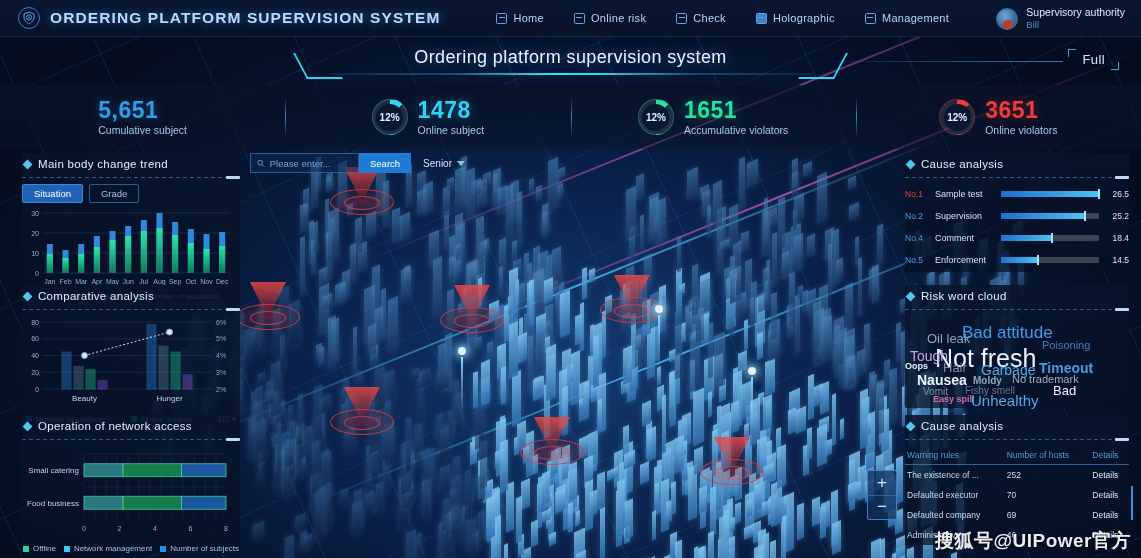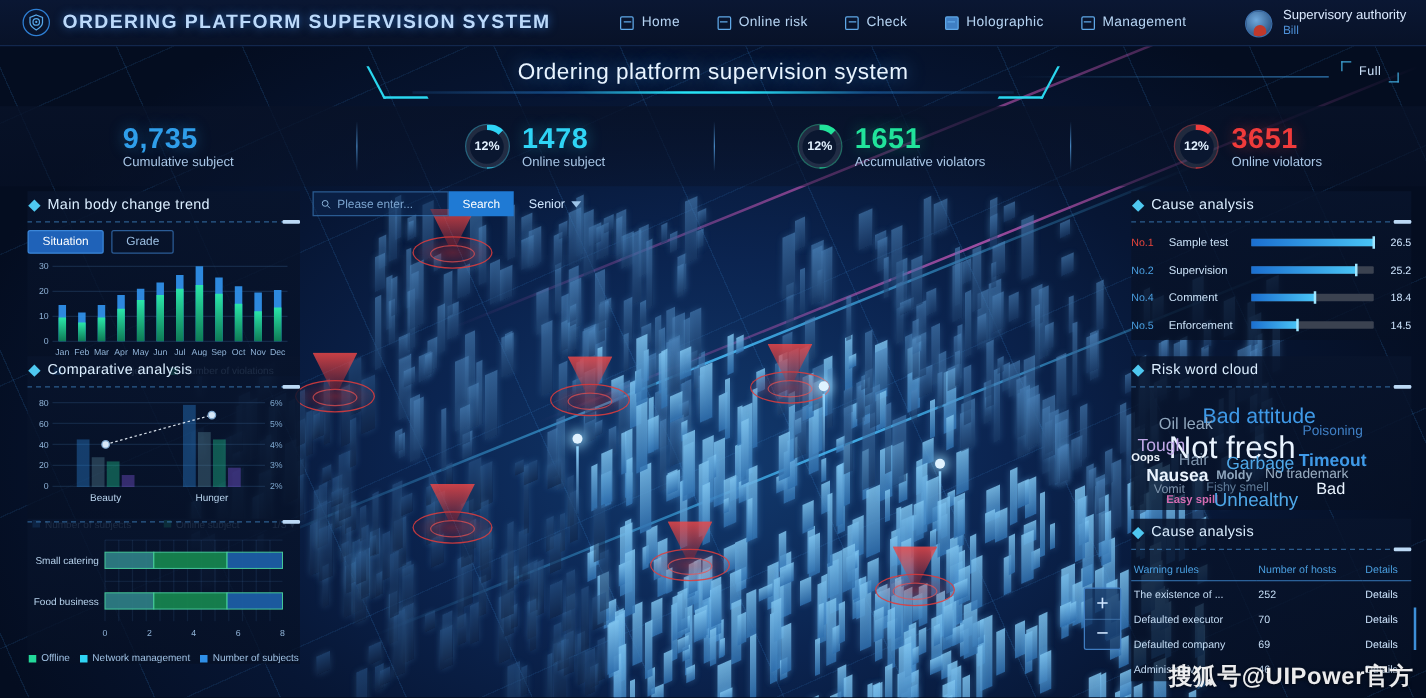--- a/index.html
+++ b/index.html
@@ -76,21 +76,21 @@
   .corner {
     position:absolute; width:36px; height:26px; bottom:6px;
     border-color:#2ad7ef;
   }
   .corner.l { left:300px; border-left:2px solid #2ad7ef; border-bottom:2px solid #2ad7ef;
               transform:skewX(28deg); }
   .corner.r { right:300px; border-right:2px solid #2ad7ef; border-bottom:2px solid #2ad7ef;
               transform:skewX(-28deg); }
   .full-btn {
     position:absolute; right:22px; top:12px; pointer-events:auto;
-    font-size:10px; color:#cfe6ff; padding:3px 14px; cursor:pointer;
+    font-size:13px; color:#cfe6ff; padding:3px 14px; cursor:pointer;
     letter-spacing:.4px;
   }
   .full-btn::before, .full-btn::after{
     content:""; position:absolute; width:7px; height:7px; border-color:#3fa6d8;
   }
   .full-btn::before{ left:0; top:0; border-left:1.5px solid #3fa6d8; border-top:1.5px solid #3fa6d8; }
   .full-btn::after{ right:0; bottom:0; border-right:1.5px solid #3fa6d8; border-bottom:1.5px solid #3fa6d8; }
   .full-rule{
     position:absolute; right:78px; top:24px; width:250px; height:1px;
     background:linear-gradient(90deg,rgba(35,110,190,0),rgba(60,150,220,.8));
@@ -1145,21 +1145,21 @@
   <div class="corner r"></div>
   <div class="banner-line"></div>
   <div class="banner-title">Ordering platform supervision system</div>
   <div class="full-rule"></div>
   <div class="full-btn">Full</div>
 </div>
 
 <div class="kpi-strip" id="kpis">
     <div class="kpi">
       <div class="kpi-txt">
-        <div class="kpi-val" style="color:#2f9eea;text-shadow:0 0 12px #2f9eea66;">9,735</div>
+        <div class="kpi-val" style="color:#2f9eea;text-shadow:0 0 12px #2f9eea66;">5,651</div>
         <div class="kpi-lbl">Cumulative subject</div>
       </div>
     </div>
     <div class="kpi">
       <div class="donut" style="background:conic-gradient(#2fd4f5 0 12%, rgba(255,255,255,.10) 12% 100%);border:1px solid #2fd4f555;">
         <div style="width:27px;height:27px;border-radius:50%;background:#0a1730;display:flex;align-items:center;justify-content:center;">
           <span>12%</span>
         </div>
       </div>
       <div class="kpi-txt">
@@ -1323,20 +1323,24 @@
       </div>
       <div class="legend-it">
         <span class="lg-sq" style="background:#23d99a"></span>
         <span>Online subject</span>
       </div>
       <div class="pager">1/3 ▾</div>
     </div>
 </div>
 
 <div class="panel left" style="top:415px;">
+  <div class="panel-hd">
+    <span class="diamond"></span>
+    <span class="panel-title">Operation of network access</span>
+  </div>
   <div class="panel-rule"></div>
   <svg class="chart" id="chart3" width="214" height="95">
       <line x1="62" y1="8" x2="62" y2="73" stroke="rgba(80,140,200,.12)"></line>
       <line x1="73" y1="8" x2="73" y2="73" stroke="rgba(80,140,200,.12)"></line>
       <line x1="84" y1="8" x2="84" y2="73" stroke="rgba(80,140,200,.12)"></line>
       <line x1="95" y1="8" x2="95" y2="73" stroke="rgba(80,140,200,.12)"></line>
       <line x1="106" y1="8" x2="106" y2="73" stroke="rgba(80,140,200,.12)"></line>
       <line x1="117" y1="8" x2="117" y2="73" stroke="rgba(80,140,200,.12)"></line>
       <line x1="128" y1="8" x2="128" y2="73" stroke="rgba(80,140,200,.12)"></line>
       <line x1="139" y1="8" x2="139" y2="73" stroke="rgba(80,140,200,.12)"></line>

